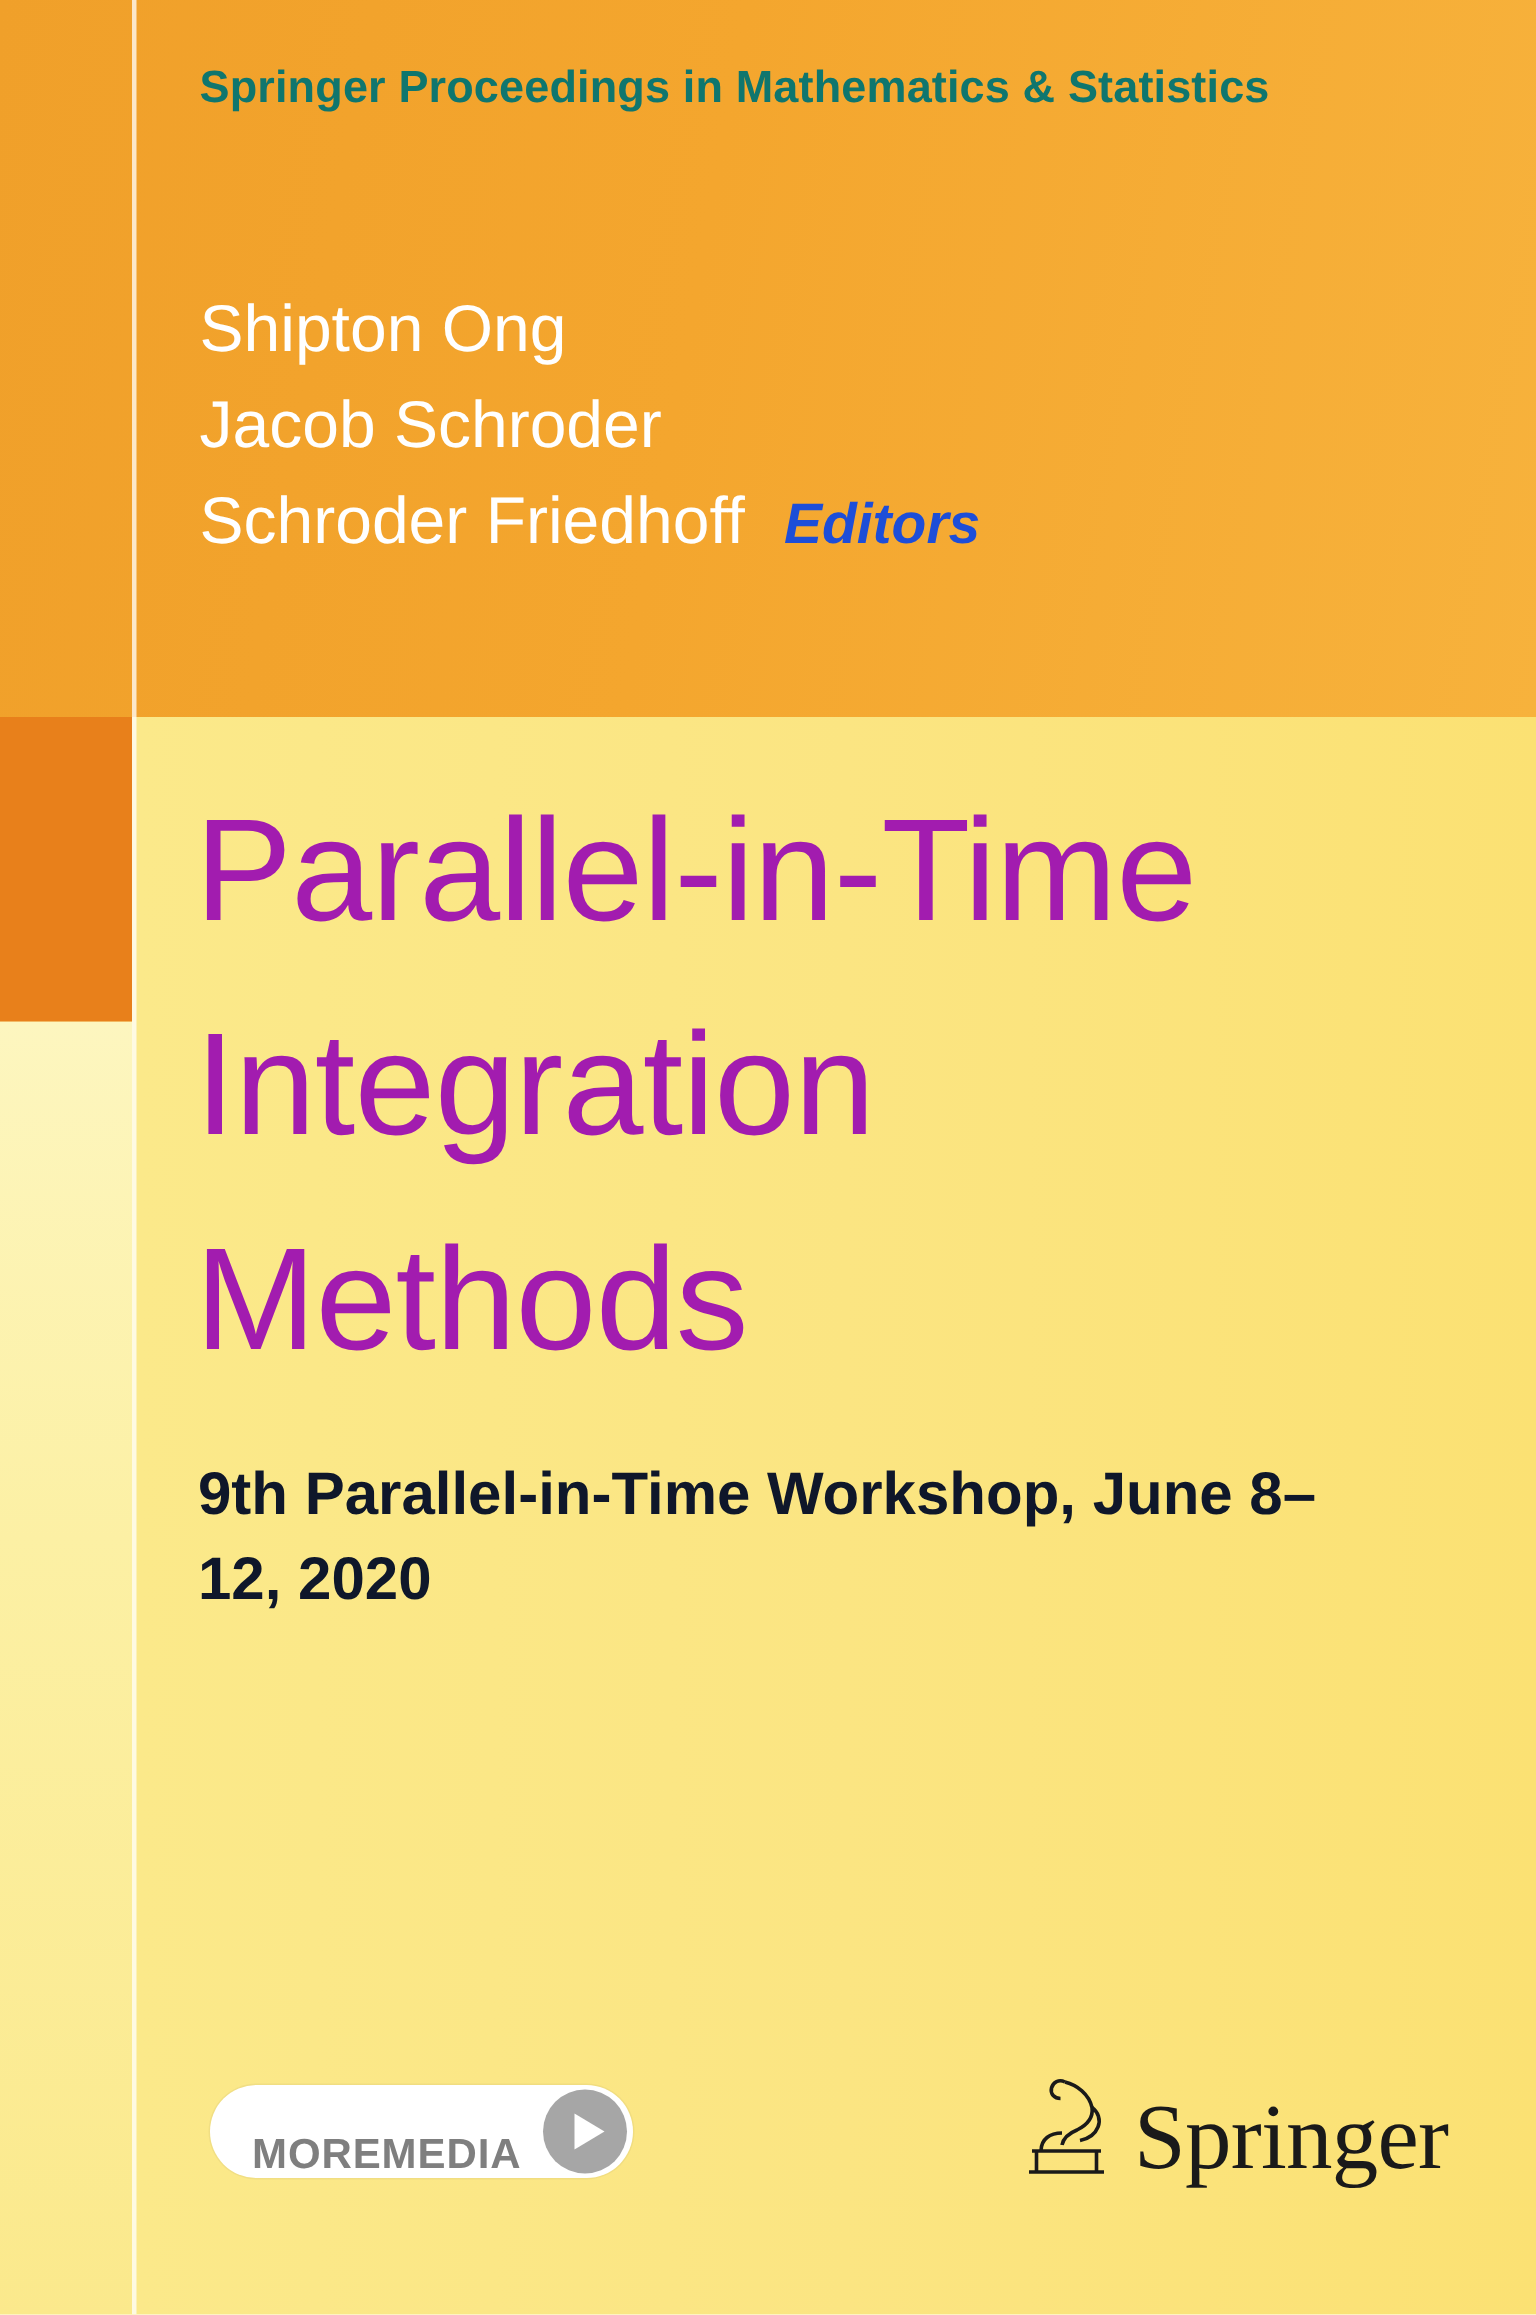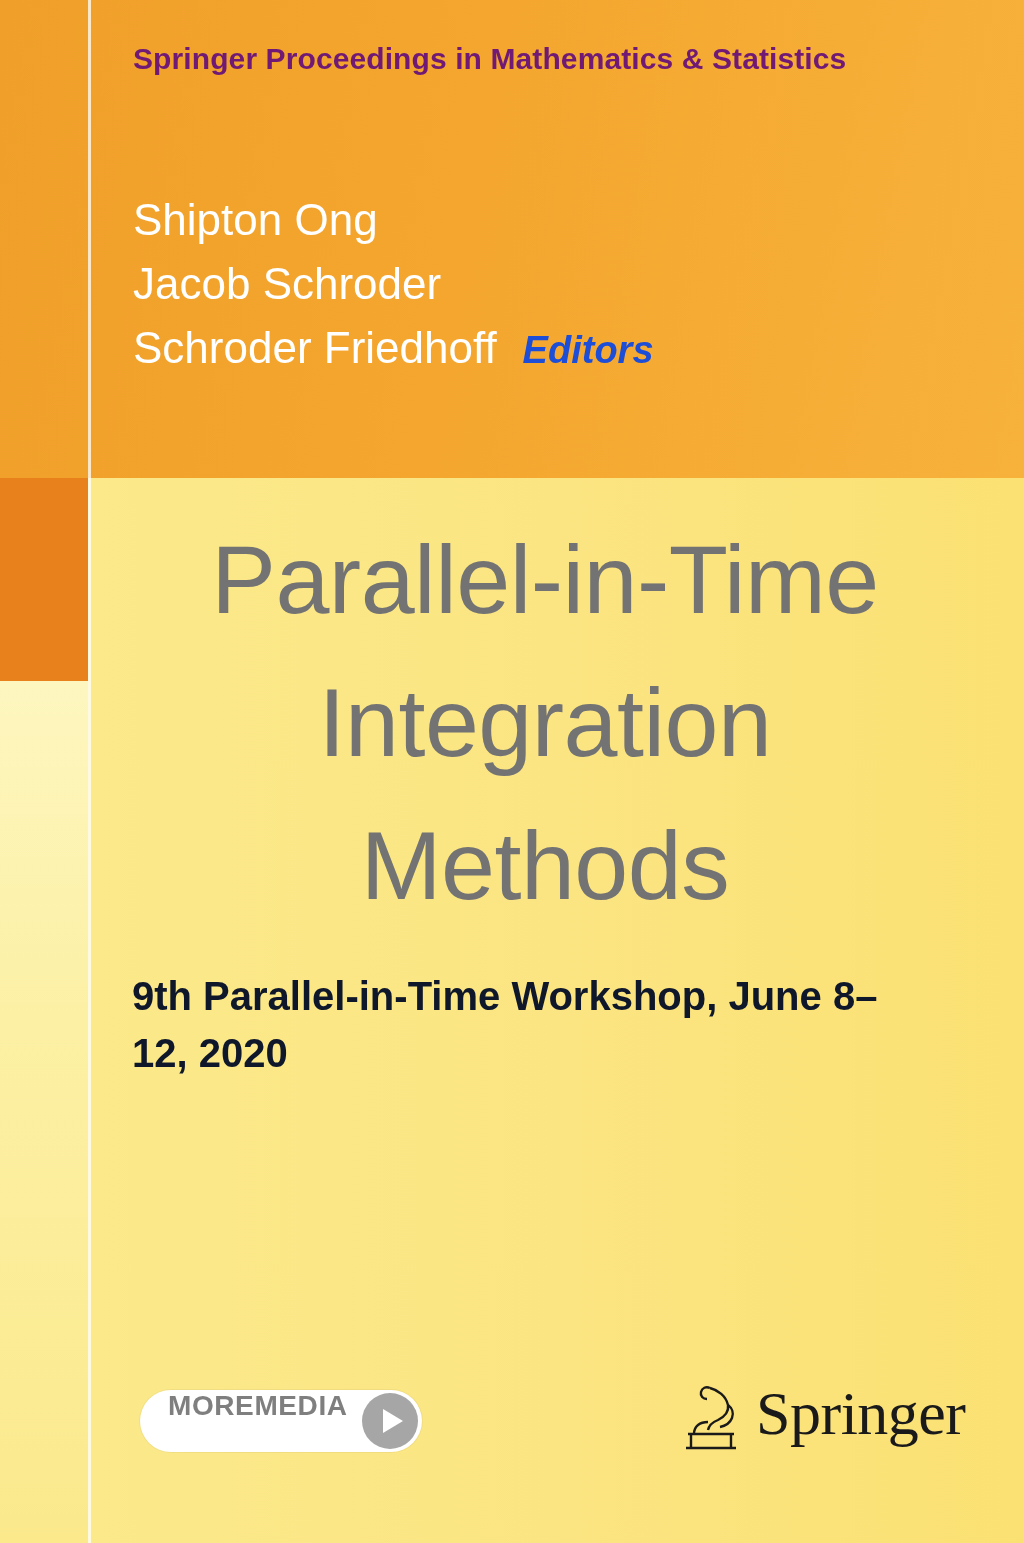--- a/index.html
+++ b/index.html
@@ -26,21 +26,21 @@
     width: 1024px;
     height: 478px;
     background: linear-gradient(100deg, #f0a02a 0%, #f4a62e 45%, #f7b23c 100%);
   }
   .series-title {
     position: absolute;
     left: 133px;
     top: 42px;
     font-size: 30px;
     font-weight: bold;
-    color: #701a75;
+    color: #0f766e;
     letter-spacing: 0.1px;
     white-space: nowrap;
   }
   .editors {
     position: absolute;
     left: 133px;
     top: 188px;
     width: 800px;
   }
   .editor-line {
@@ -95,24 +95,23 @@
     background: linear-gradient(180deg, #fdf6bf 0%, #fcf0a4 40%, #fbe98c 100%);
   }
 
   .main-title {
     position: absolute;
     left: 130px;
     top: 508px;
     width: 830px;
     font-size: 97px;
     line-height: 143px;
-    color: #737373;
+    color: #a21caf;
     font-weight: normal;
     letter-spacing: -0.5px;
-    text-align: center;
   }
   .subtitle {
     position: absolute;
     left: 132px;
     top: 968px;
     width: 790px;
     font-size: 40px;
     line-height: 57px;
     font-weight: bold;
     color: #0f172a;
@@ -121,21 +120,21 @@
   
   .moremedia {
     position: absolute;
     left: 140px;
     top: 1390px;
     width: 282px;
     height: 62px;
     background: #ffffff;
     border-radius: 31px;
     display: flex;
-    align-items: flex-start;
+    align-items: flex-end;
     box-shadow: 0 0 0 1px rgba(0,0,0,0.04);
   }
   .moremedia-label {
     font-size: 28px;
     font-weight: bold;
     color: #7f7f7f;
     letter-spacing: 0.6px;
     margin-left: 28px;
   }
   .moremedia-play {
@@ -158,21 +157,21 @@
     border-bottom: 12px solid transparent;
     margin-left: 6px;
   }
 
   
   .springer-logo {
     position: absolute;
     left: 680px;
     top: 1382px;
     display: flex;
-    align-items: flex-start;
+    align-items: flex-end;
   }
   .springer-mark {
     width: 62px;
     height: 74px;
     margin-right: 14px;
   }
   .springer-word {
     font-family: "Liberation Serif", serif;
     font-size: 62px;
     color: #1a1a1a;

